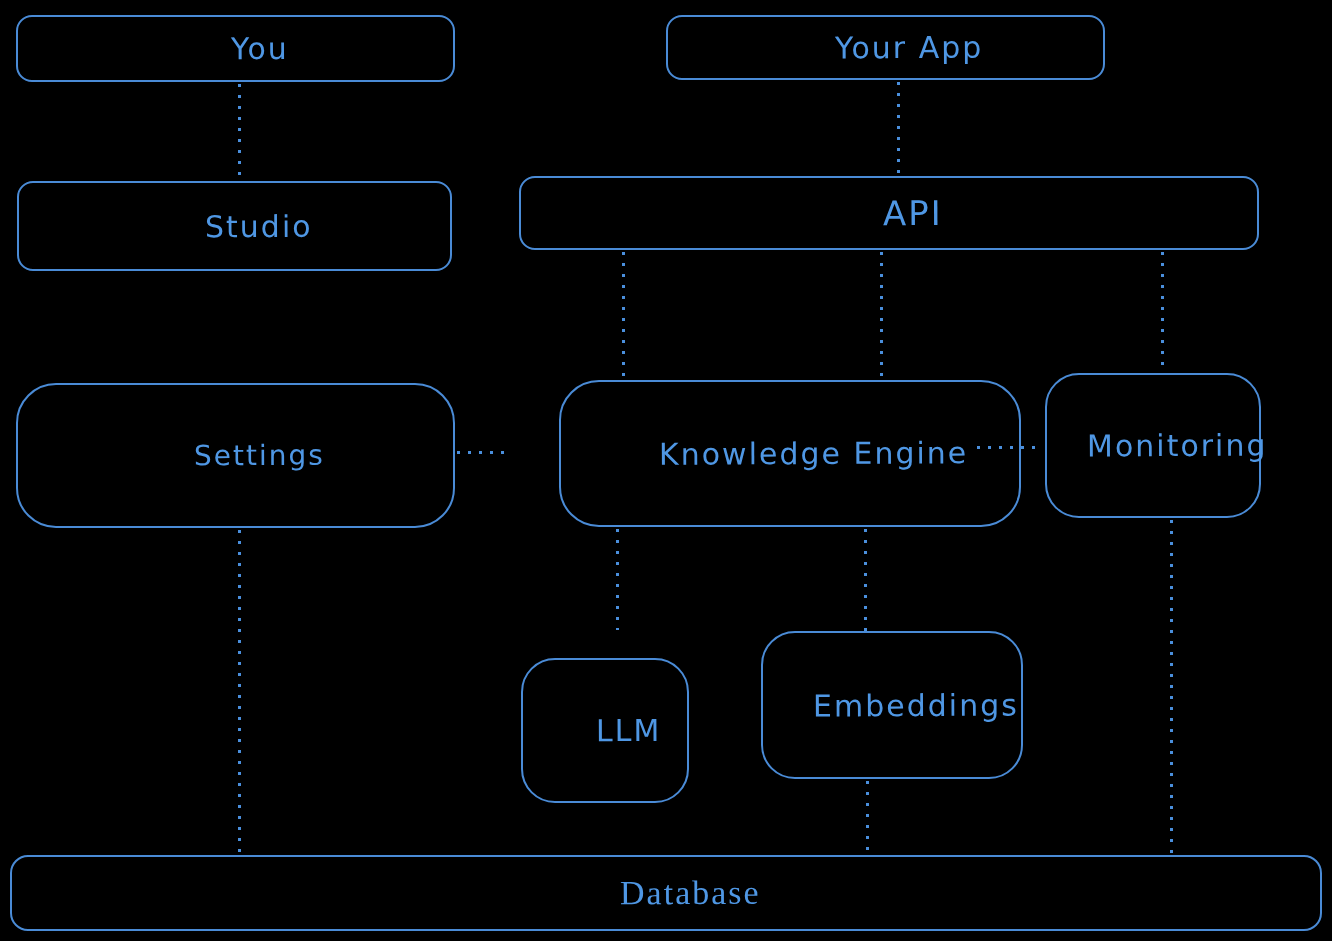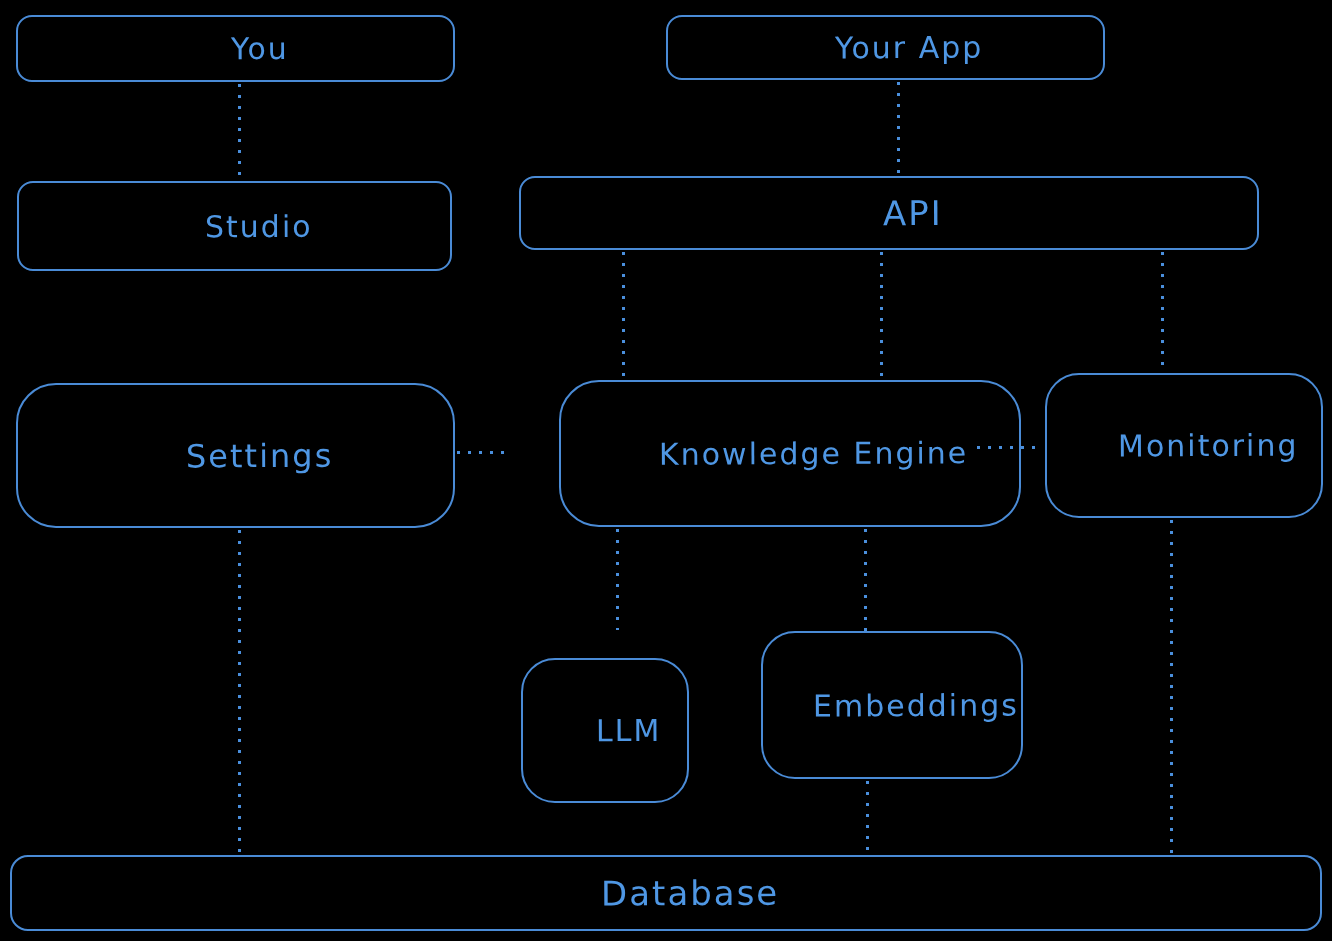--- a/index.html
+++ b/index.html
@@ -33,27 +33,27 @@
     letter-spacing: 2px;
     white-space: nowrap;
     transform: rotate(-0.3deg);
   }
   .n-you            { left: 16px;   top: 15px;  width: 439px;  height: 67px; }
   .n-your-app       { left: 666px;  top: 15px;  width: 439px;  height: 65px; }
   .n-studio         { left: 17px;   top: 181px; width: 435px;  height: 90px; }
   .n-api            { left: 519px;  top: 176px; width: 740px;  height: 74px; }
   .n-api .label      { font-size: 34px; }
   .n-settings       { left: 16px;   top: 383px; width: 439px;  height: 145px; border-radius: 40px; }
-  .n-settings .label { font-size: 32px; }
+  .n-settings .label { font-size: 28px; }
   .n-knowledge-engine { left: 513px; top: 380px; width: 462px; height: 147px; border-radius: 40px; margin-left: 46px; }
-  .n-monitoring     { left: 1045px; top: 373px; width: 278px;  height: 145px; border-radius: 34px; }
+  .n-monitoring     { left: 1045px; top: 373px; width: 216px;  height: 145px; border-radius: 34px; }
   .n-llm            { left: 521px;  top: 658px; width: 168px;  height: 145px; border-radius: 34px; }
   .n-embeddings     { left: 761px;  top: 631px; width: 262px;  height: 148px; border-radius: 34px; }
   .n-database       { left: 10px;   top: 855px; width: 1312px; height: 76px;  border-radius: 18px; }
-  .n-database .label { font-size: 34px; }
+  .n-database .label { font-size: 34px; font-family: Liberation Serif, serif; }
   
   .edge-v {
     position: absolute;
     width: 3px;
     background-image: repeating-linear-gradient(to bottom, #4a8fdd 0px, #4a8fdd 3px, transparent 3px, transparent 11px);
   }
   .edge-h {
     position: absolute;
     height: 3px;
     background-image: repeating-linear-gradient(to right, #4a8fdd 0px, #4a8fdd 3px, transparent 3px, transparent 11px);

